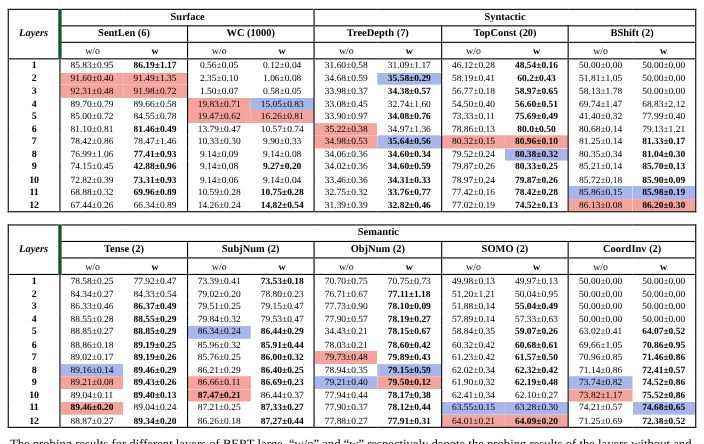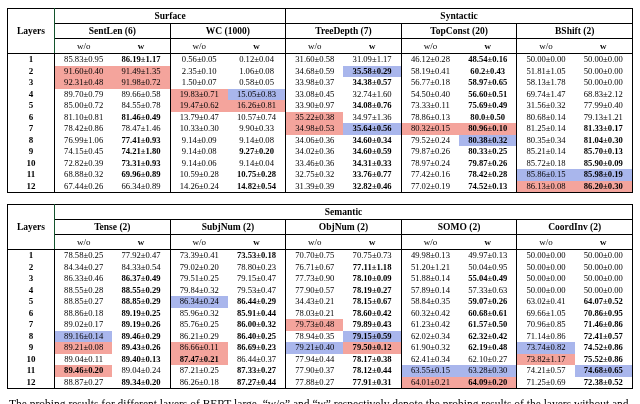--- a/index.html
+++ b/index.html
@@ -25,22 +25,23 @@
   th, td {
     text-align: center;
     vertical-align: middle;
     padding: 0;
     overflow: hidden;
     white-space: nowrap;
   }
   thead th { font-size: 9.5px; height: 14px; line-height: 14px; }
   th.corner {
     font-weight: bold;
-    border-right: 1px solid #14532d;
+    border-right: 3px solid #14532d;
     border-bottom: 1px solid #000;
+    font-style: italic;
   }
   th.group, th.task {
     font-weight: bold;
     border-left: 1px solid #000;
     border-bottom: 1px solid #000;
   }
   th.sub {
     font-weight: normal;
     font-size: 9px;
     border-bottom: 1px solid #000;
@@ -165,21 +166,21 @@
         <tr>
           <td class="layer">5</td>
           <td class="val group-start">85.00±0.72</td>
           <td class="val">84.55±0.78</td>
           <td class="val group-start hl-red">19.47±0.62</td>
           <td class="val hl-red">16.26±0.81</td>
           <td class="val group-start">33.90±0.97</td>
           <td class="val bold">34.08±0.76</td>
           <td class="val group-start">73.33±0.11</td>
           <td class="val bold">75.69±0.49</td>
-          <td class="val group-start">31.56±0.32</td>
+          <td class="val group-start">41.40±0.32</td>
           <td class="val">77.99±0.40</td>
         </tr>
         <tr>
           <td class="layer">6</td>
           <td class="val group-start">81.10±0.81</td>
           <td class="val bold">81.46±0.49</td>
           <td class="val group-start">13.79±0.47</td>
           <td class="val">10.57±0.74</td>
           <td class="val group-start hl-red">35.22±0.38</td>
           <td class="val">34.97±1.36</td>
@@ -210,21 +211,21 @@
           <td class="val group-start">34.06±0.36</td>
           <td class="val bold">34.60±0.34</td>
           <td class="val group-start">79.52±0.24</td>
           <td class="val bold hl-blue">80.38±0.32</td>
           <td class="val group-start">80.35±0.34</td>
           <td class="val bold">81.04±0.30</td>
         </tr>
         <tr>
           <td class="layer">9</td>
           <td class="val group-start">74.15±0.45</td>
-          <td class="val bold">74.21±1.80</td>
+          <td class="val bold">42.88±0.96</td>
           <td class="val group-start">9.14±0.08</td>
           <td class="val bold">9.27±0.20</td>
           <td class="val group-start">34.02±0.36</td>
           <td class="val bold">34.60±0.59</td>
           <td class="val group-start">79.87±0.26</td>
           <td class="val bold">80.33±0.25</td>
           <td class="val group-start">85.21±0.14</td>
           <td class="val bold">85.70±0.13</td>
         </tr>
         <tr>

